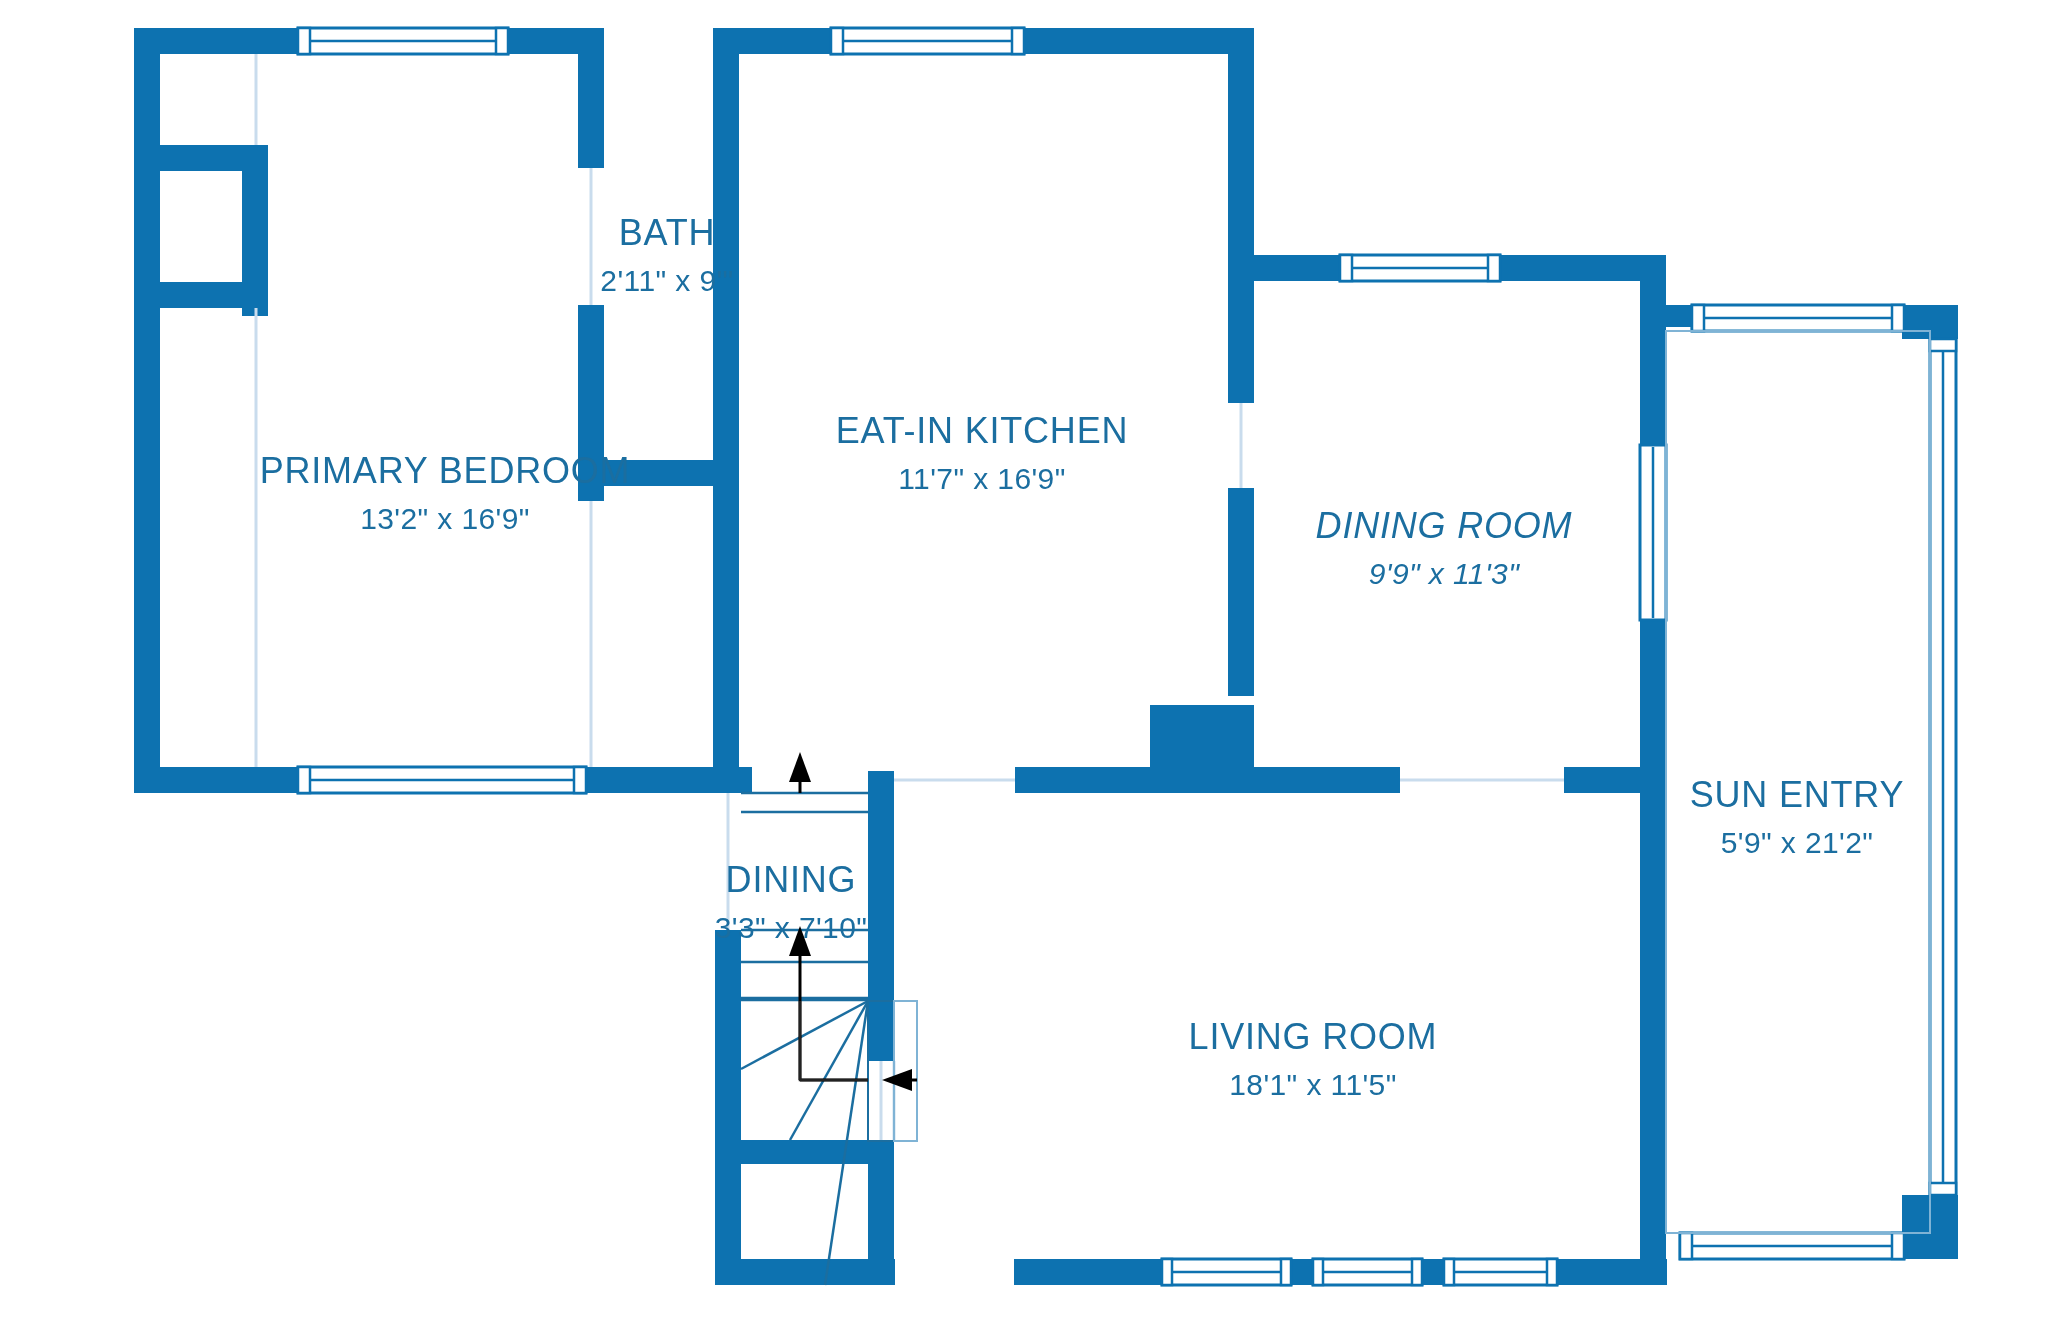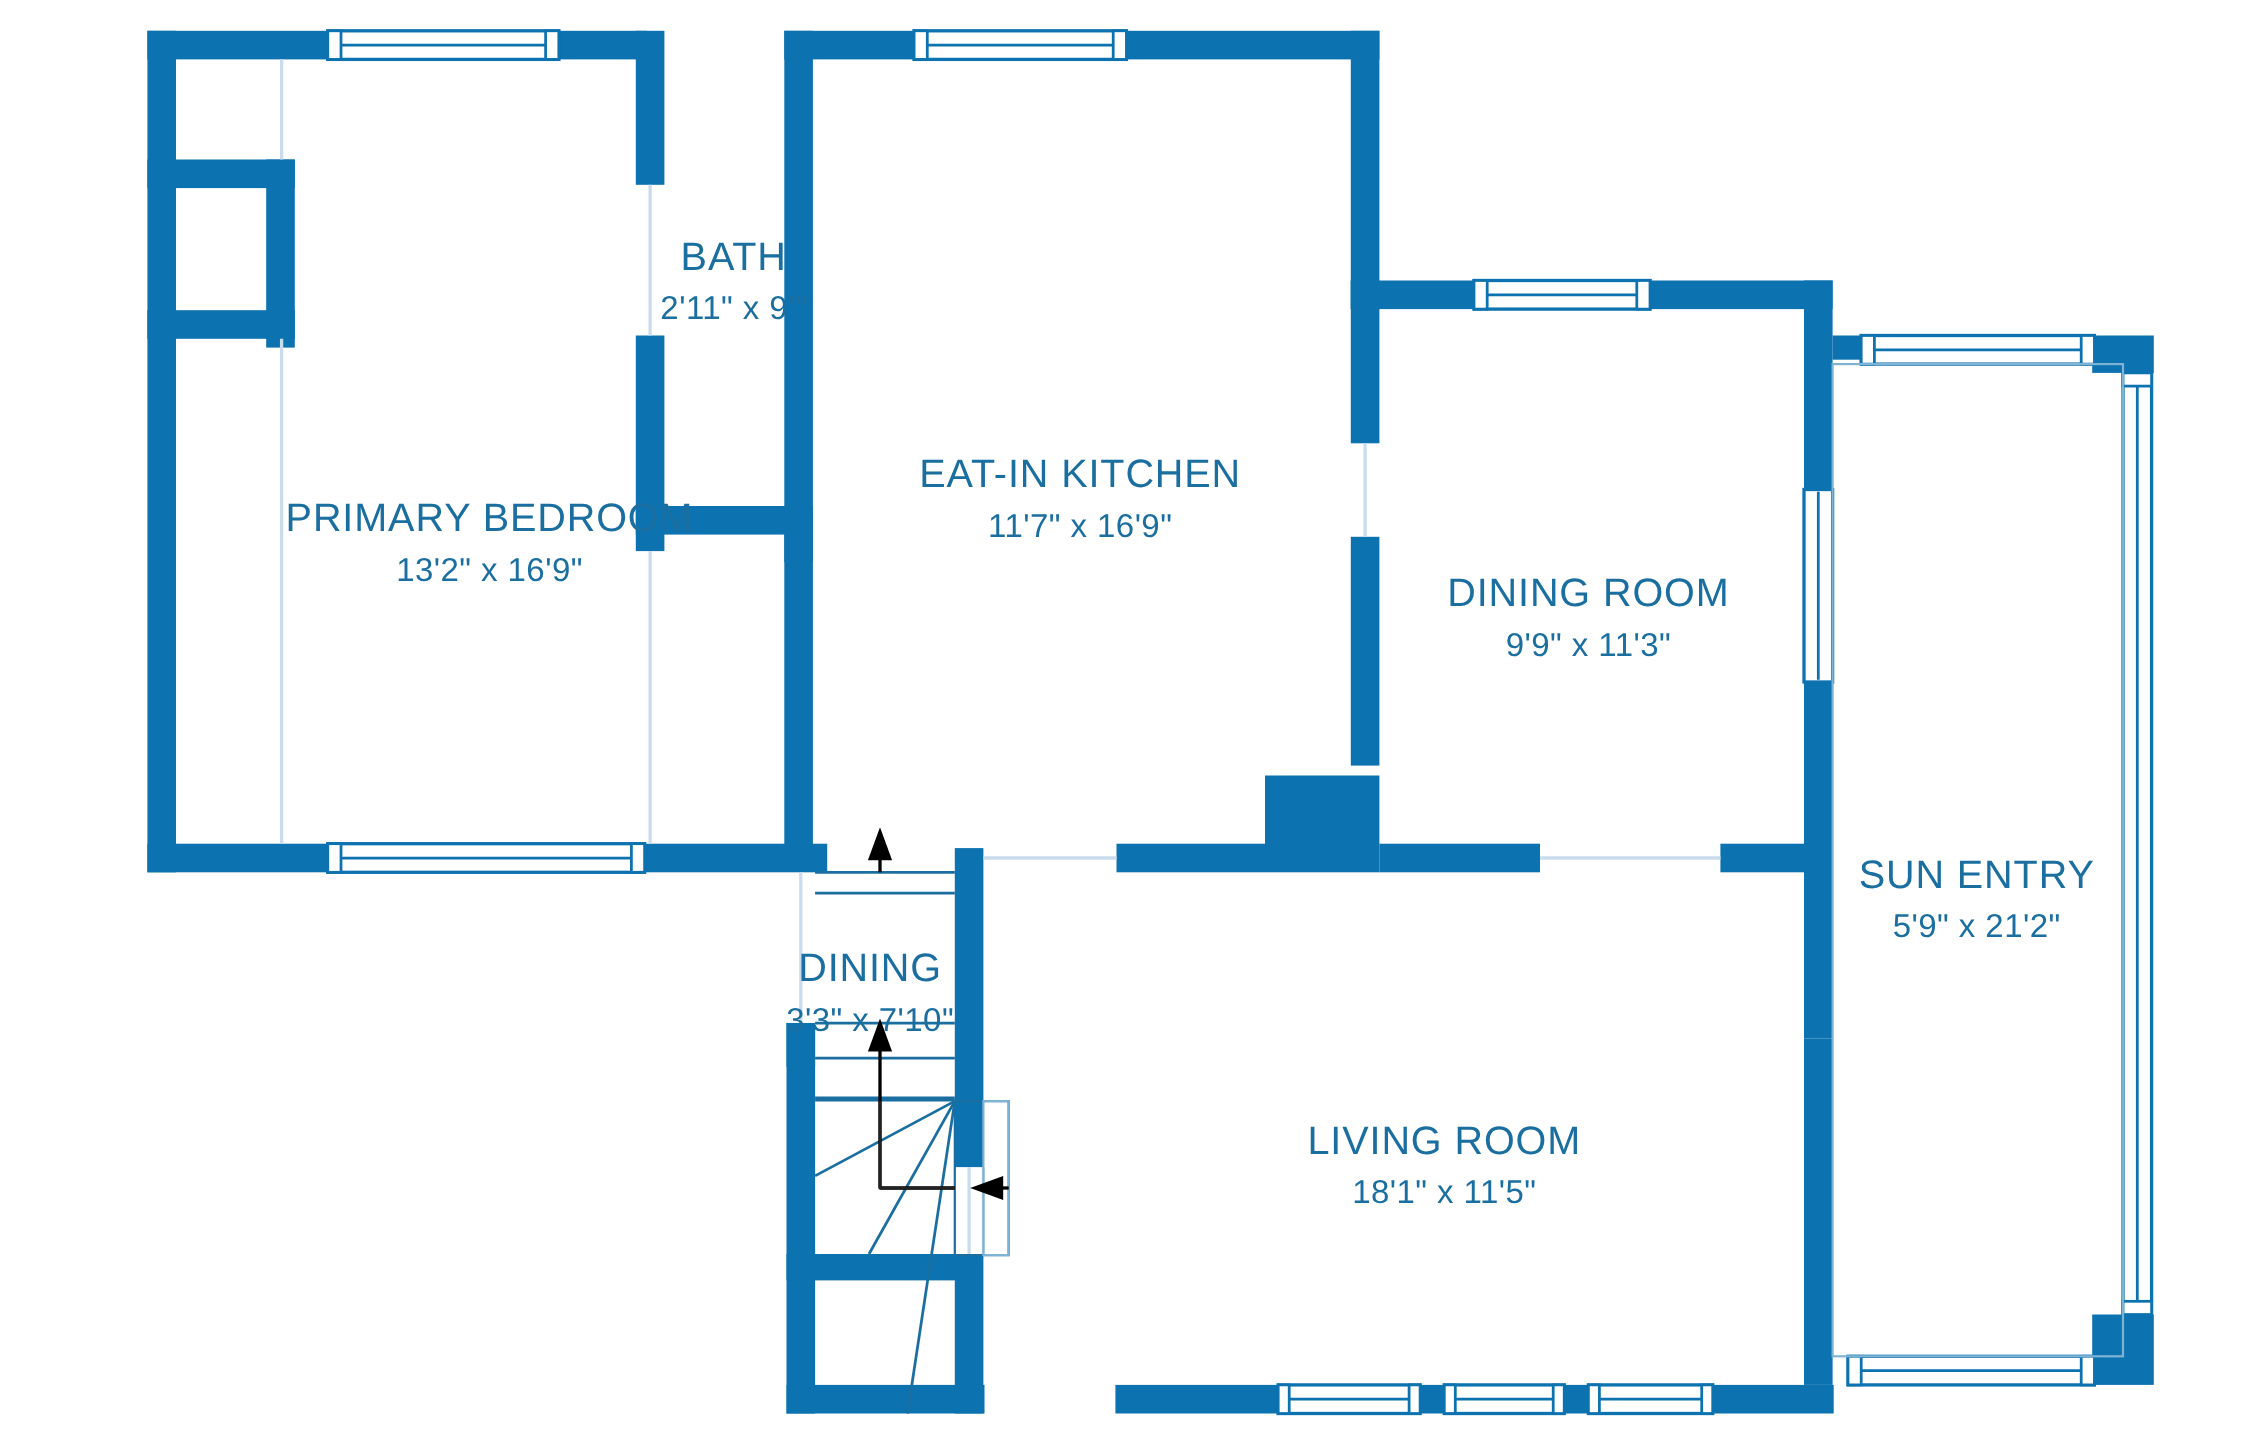--- a/index.html
+++ b/index.html
@@ -286,21 +286,21 @@
   <div class="room-label" style="left:667px; top:210px;">
     <span class="rl-name">BATH</span>
     <span class="rl-dims">2'11" x 9'"</span>
   </div>
 
   <div class="room-label" style="left:982px; top:408px;text-align:center;">
     <span class="rl-name">EAT-IN KITCHEN</span>
     <span class="rl-dims">11'7" x 16'9"</span>
   </div>
 
-  <div class="room-label" style="left:1444px; top:516px;">
+  <div class="room-label" style="left:1444px; top:503px;font-style:italic;">
     <span class="rl-name">DINING ROOM</span>
     <span class="rl-dims">9'9" x 11'3"</span>
   </div>
 
   <div class="room-label" style="left:1797px; top:772px;">
     <span class="rl-name">SUN ENTRY</span>
     <span class="rl-dims">5'9" x 21'2"</span>
   </div>
 
   <div class="room-label" style="left:791px; top:857px;">

